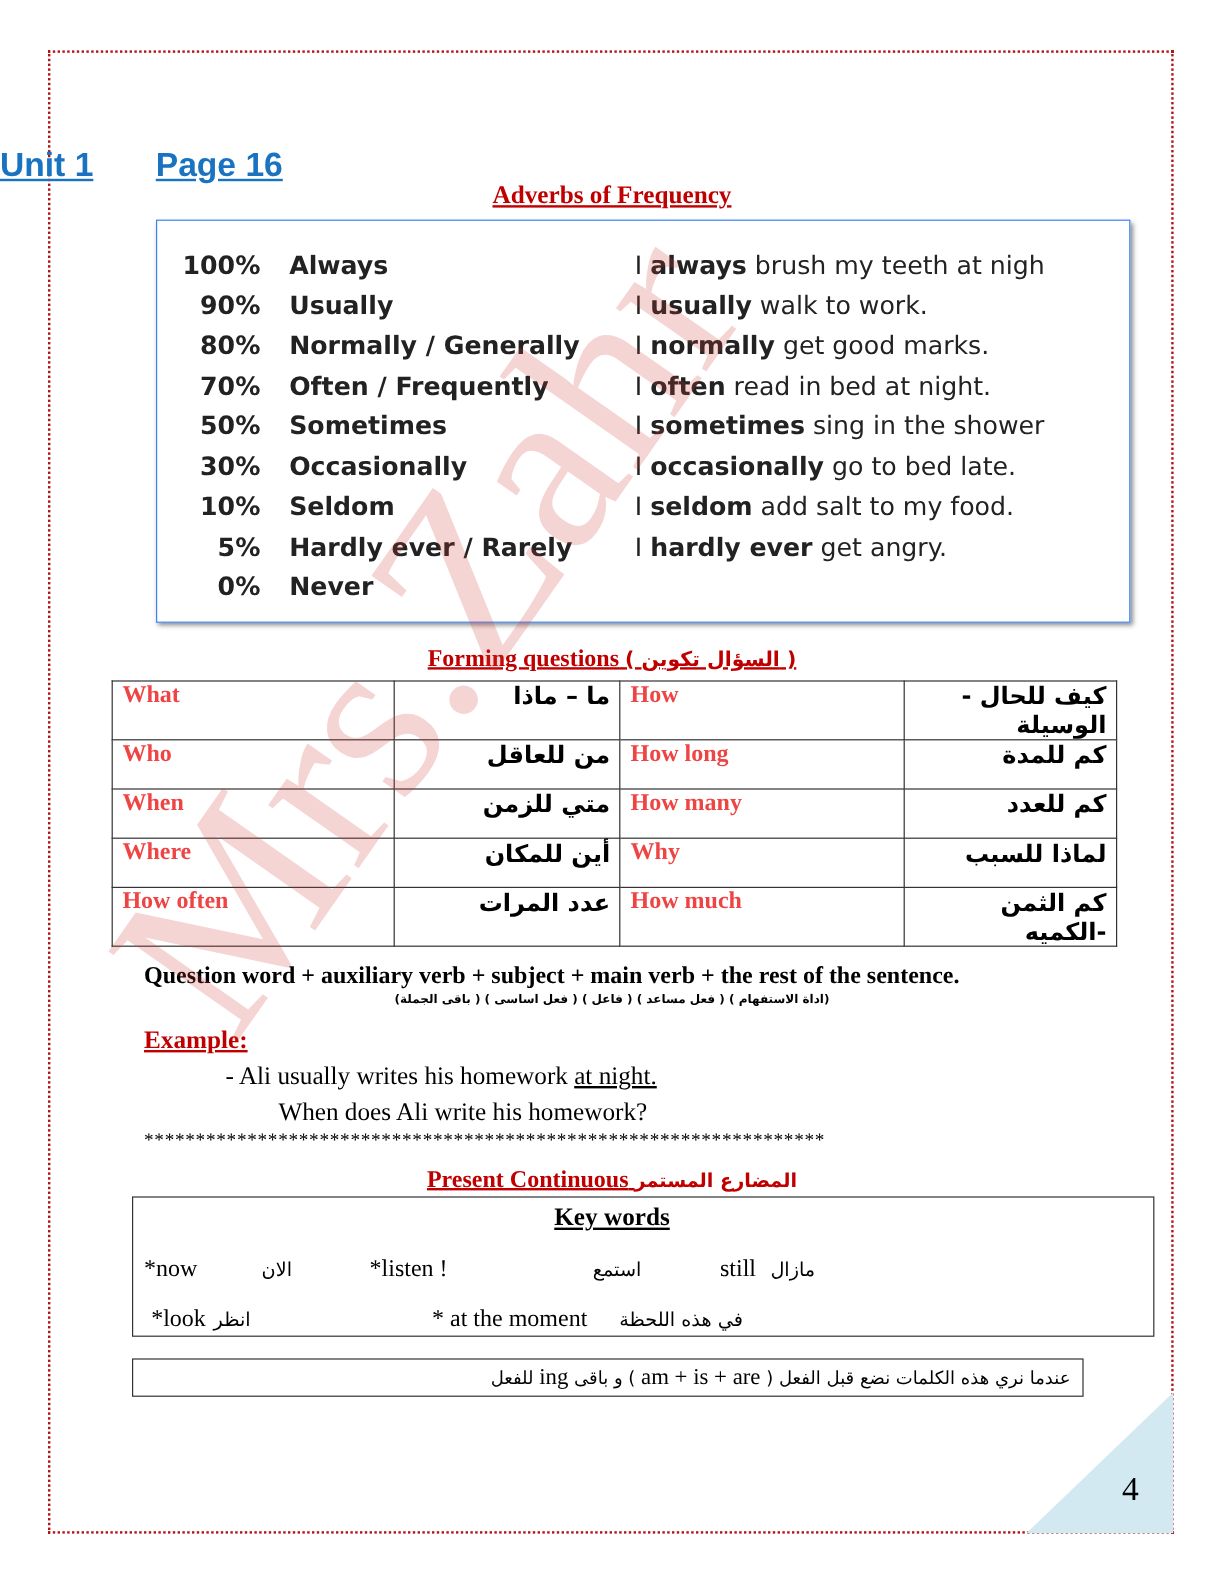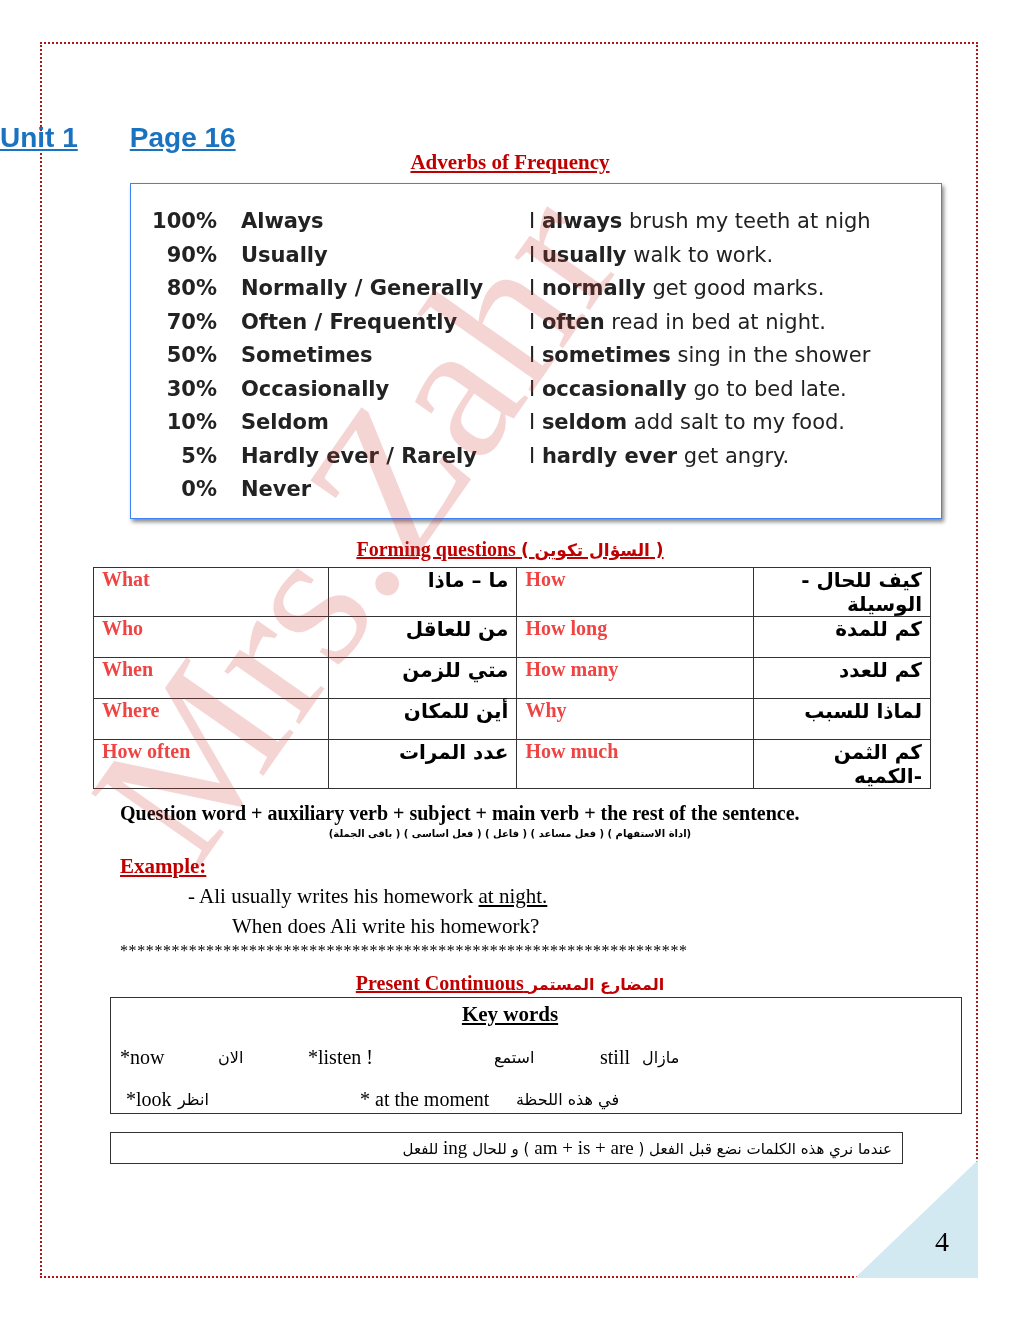--- a/index.html
+++ b/index.html
@@ -161,16 +161,16 @@
 <div class="kw" style="left:308px; top:1046px;">*listen !</div>
 <div class="kw kw-ar" style="left:494px; top:1048px;">استمع</div>
 <div class="kw" style="left:600px; top:1046px;">still</div>
 <div class="kw kw-ar" style="left:642px; top:1048px;">مازال</div>
 <div class="kw" style="left:126px; top:1088px;">*look</div>
 <div class="kw kw-ar" style="left:178px; top:1090px;">انظر</div>
 <div class="kw" style="left:360px; top:1088px;">* at the moment</div>
 <div class="kw kw-ar" style="left:516px; top:1090px;">في هذه اللحظة</div>
 
 <div class="rule-box">
-  <span class="ar">عندما نري هذه الكلمات نضع قبل الفعل (</span><span dir="ltr"> am + is +  are </span><span class="ar">) و للحال </span><span dir="ltr">ing</span><span class="ar"> للفعل</span>
+  <span class="ar">عندما نري هذه الكلمات نضع قبل الفعل (</span><span dir="ltr"> am + is +  are </span><span class="ar">) و باقى </span><span dir="ltr">ing</span><span class="ar"> للفعل</span>
 </div>
 
 <div class="watermark">Mrs.Zahr</div>
 
 </body></html>

